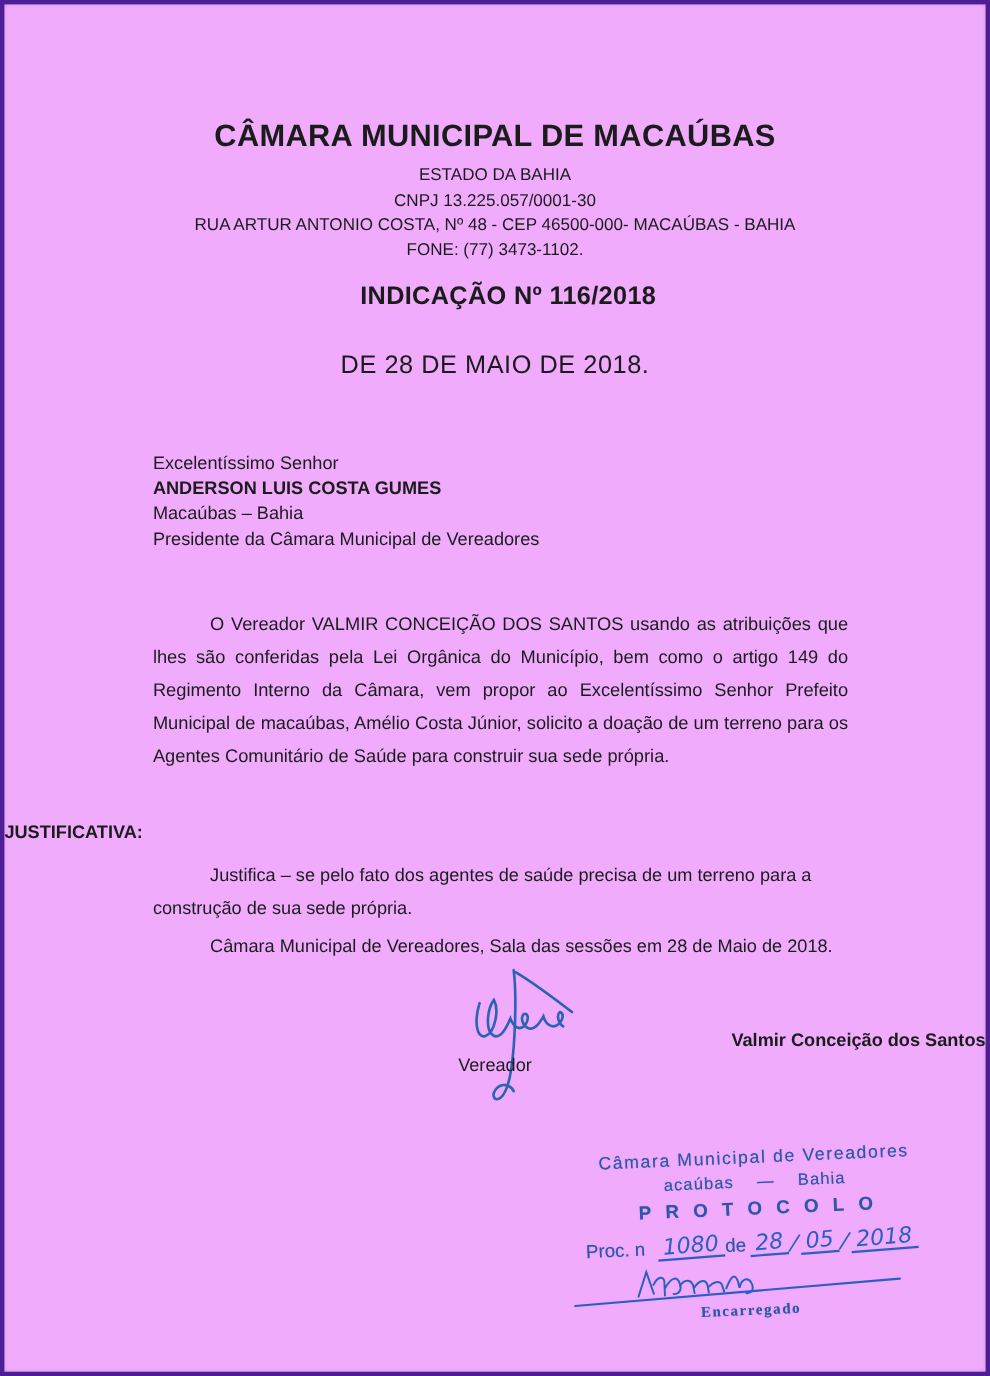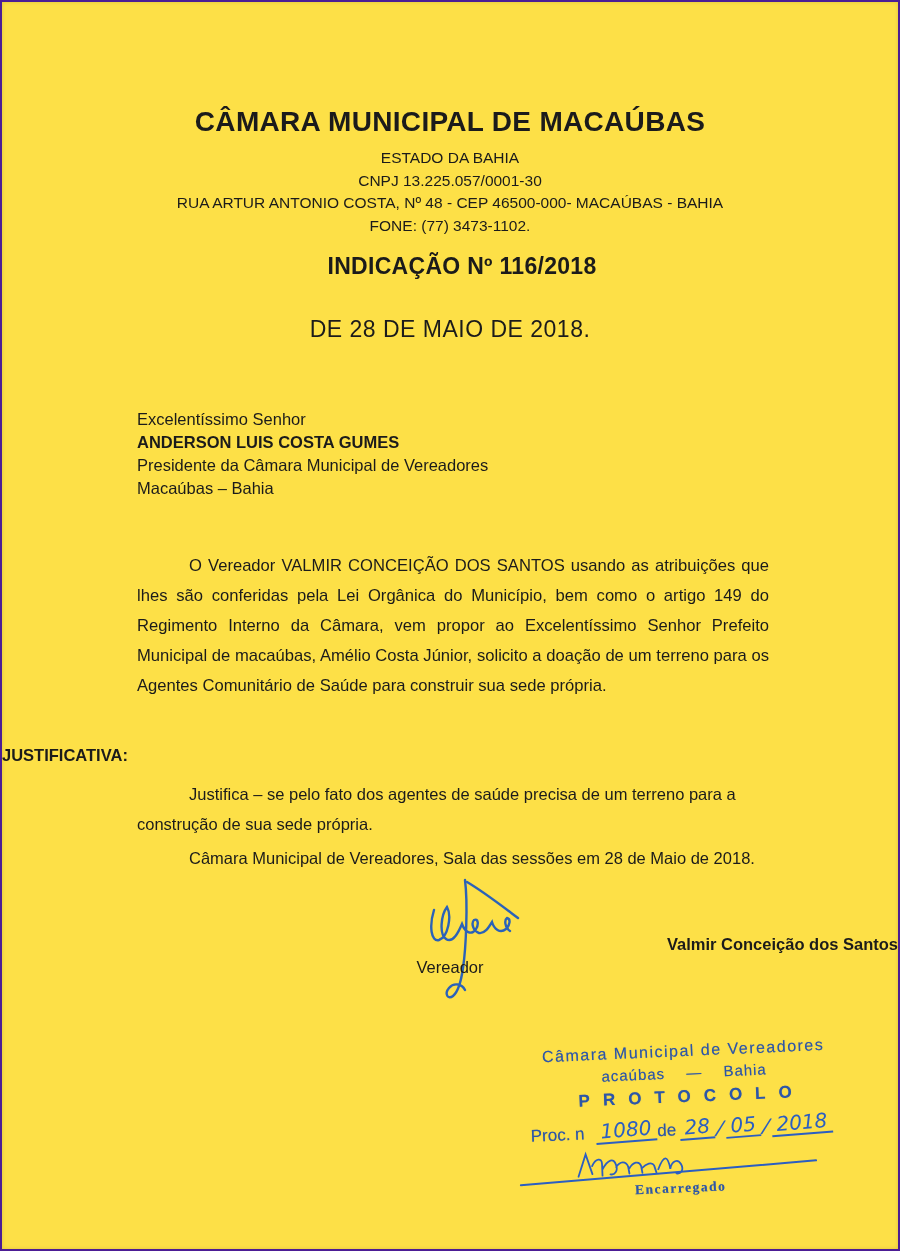--- a/index.html
+++ b/index.html
@@ -1,21 +1,21 @@
 <!DOCTYPE html>
 <html><head>
 <meta charset="utf-8">
 <style>
   html,body{margin:0;padding:0;background:#ffffff;}
   .page{
     position:relative;
     width:900px;height:1251px;
     margin:0 auto;
-    background:#fde047;
-    border:2px solid #4c1d95;
+    background:#f0abfc;
+    border:4px solid #4c1d95;
     box-sizing:border-box;
     font-family:"Liberation Sans", sans-serif;
     color:#1b1b1b;
     overflow:hidden;
     box-shadow:inset 0 0 4px rgba(0,0,0,.12);
   }
   
   .header{position:absolute;top:104px;left:0;width:100%;text-align:center;}
   .org-name{font-size:28px;font-weight:bold;letter-spacing:.3px;margin-bottom:9px;}
   .hline{font-size:15.5px;line-height:22.5px;}
@@ -76,22 +76,22 @@
     <div class="hline">RUA ARTUR ANTONIO COSTA, Nº 48 - CEP 46500-000- MACAÚBAS - BAHIA</div>
     <div class="hline">FONE: (77) 3473-1102.</div>
   </div>
 
   <div class="doc-title">INDICAÇÃO Nº 116/2018</div>
   <div class="doc-date">DE 28 DE MAIO DE 2018.</div>
 
   <div class="addressee">
     <div>Excelentíssimo Senhor</div>
     <div class="bold">ANDERSON LUIS COSTA GUMES</div>
+    <div>Macaúbas – Bahia</div>
     <div>Presidente da Câmara Municipal de Vereadores</div>
-    <div>Macaúbas – Bahia</div>
   </div>
 
   <p class="body-par">O Vereador VALMIR CONCEIÇÃO DOS SANTOS usando as atribuições que lhes são conferidas pela Lei Orgânica do Município, bem como o artigo 149 do Regimento Interno da Câmara, vem propor ao Excelentíssimo Senhor Prefeito Municipal de macaúbas, Amélio Costa Júnior, solicito a doação de um terreno para os Agentes Comunitário de Saúde para construir sua sede própria.</p>
 
   <div class="just-heading">JUSTIFICATIVA:</div>
   <p class="just-par">Justifica – se pelo fato dos agentes de saúde precisa de um terreno para a construção de sua sede própria.</p>
   <p class="closing-line">Câmara Municipal de Vereadores, Sala das sessões em 28 de Maio de 2018.</p>
 
   <svg class="sig-svg" width="150" height="132" viewBox="0 0 150 132">
     <g fill="none" stroke="#2b62b8" stroke-width="2.4" stroke-linecap="round">

